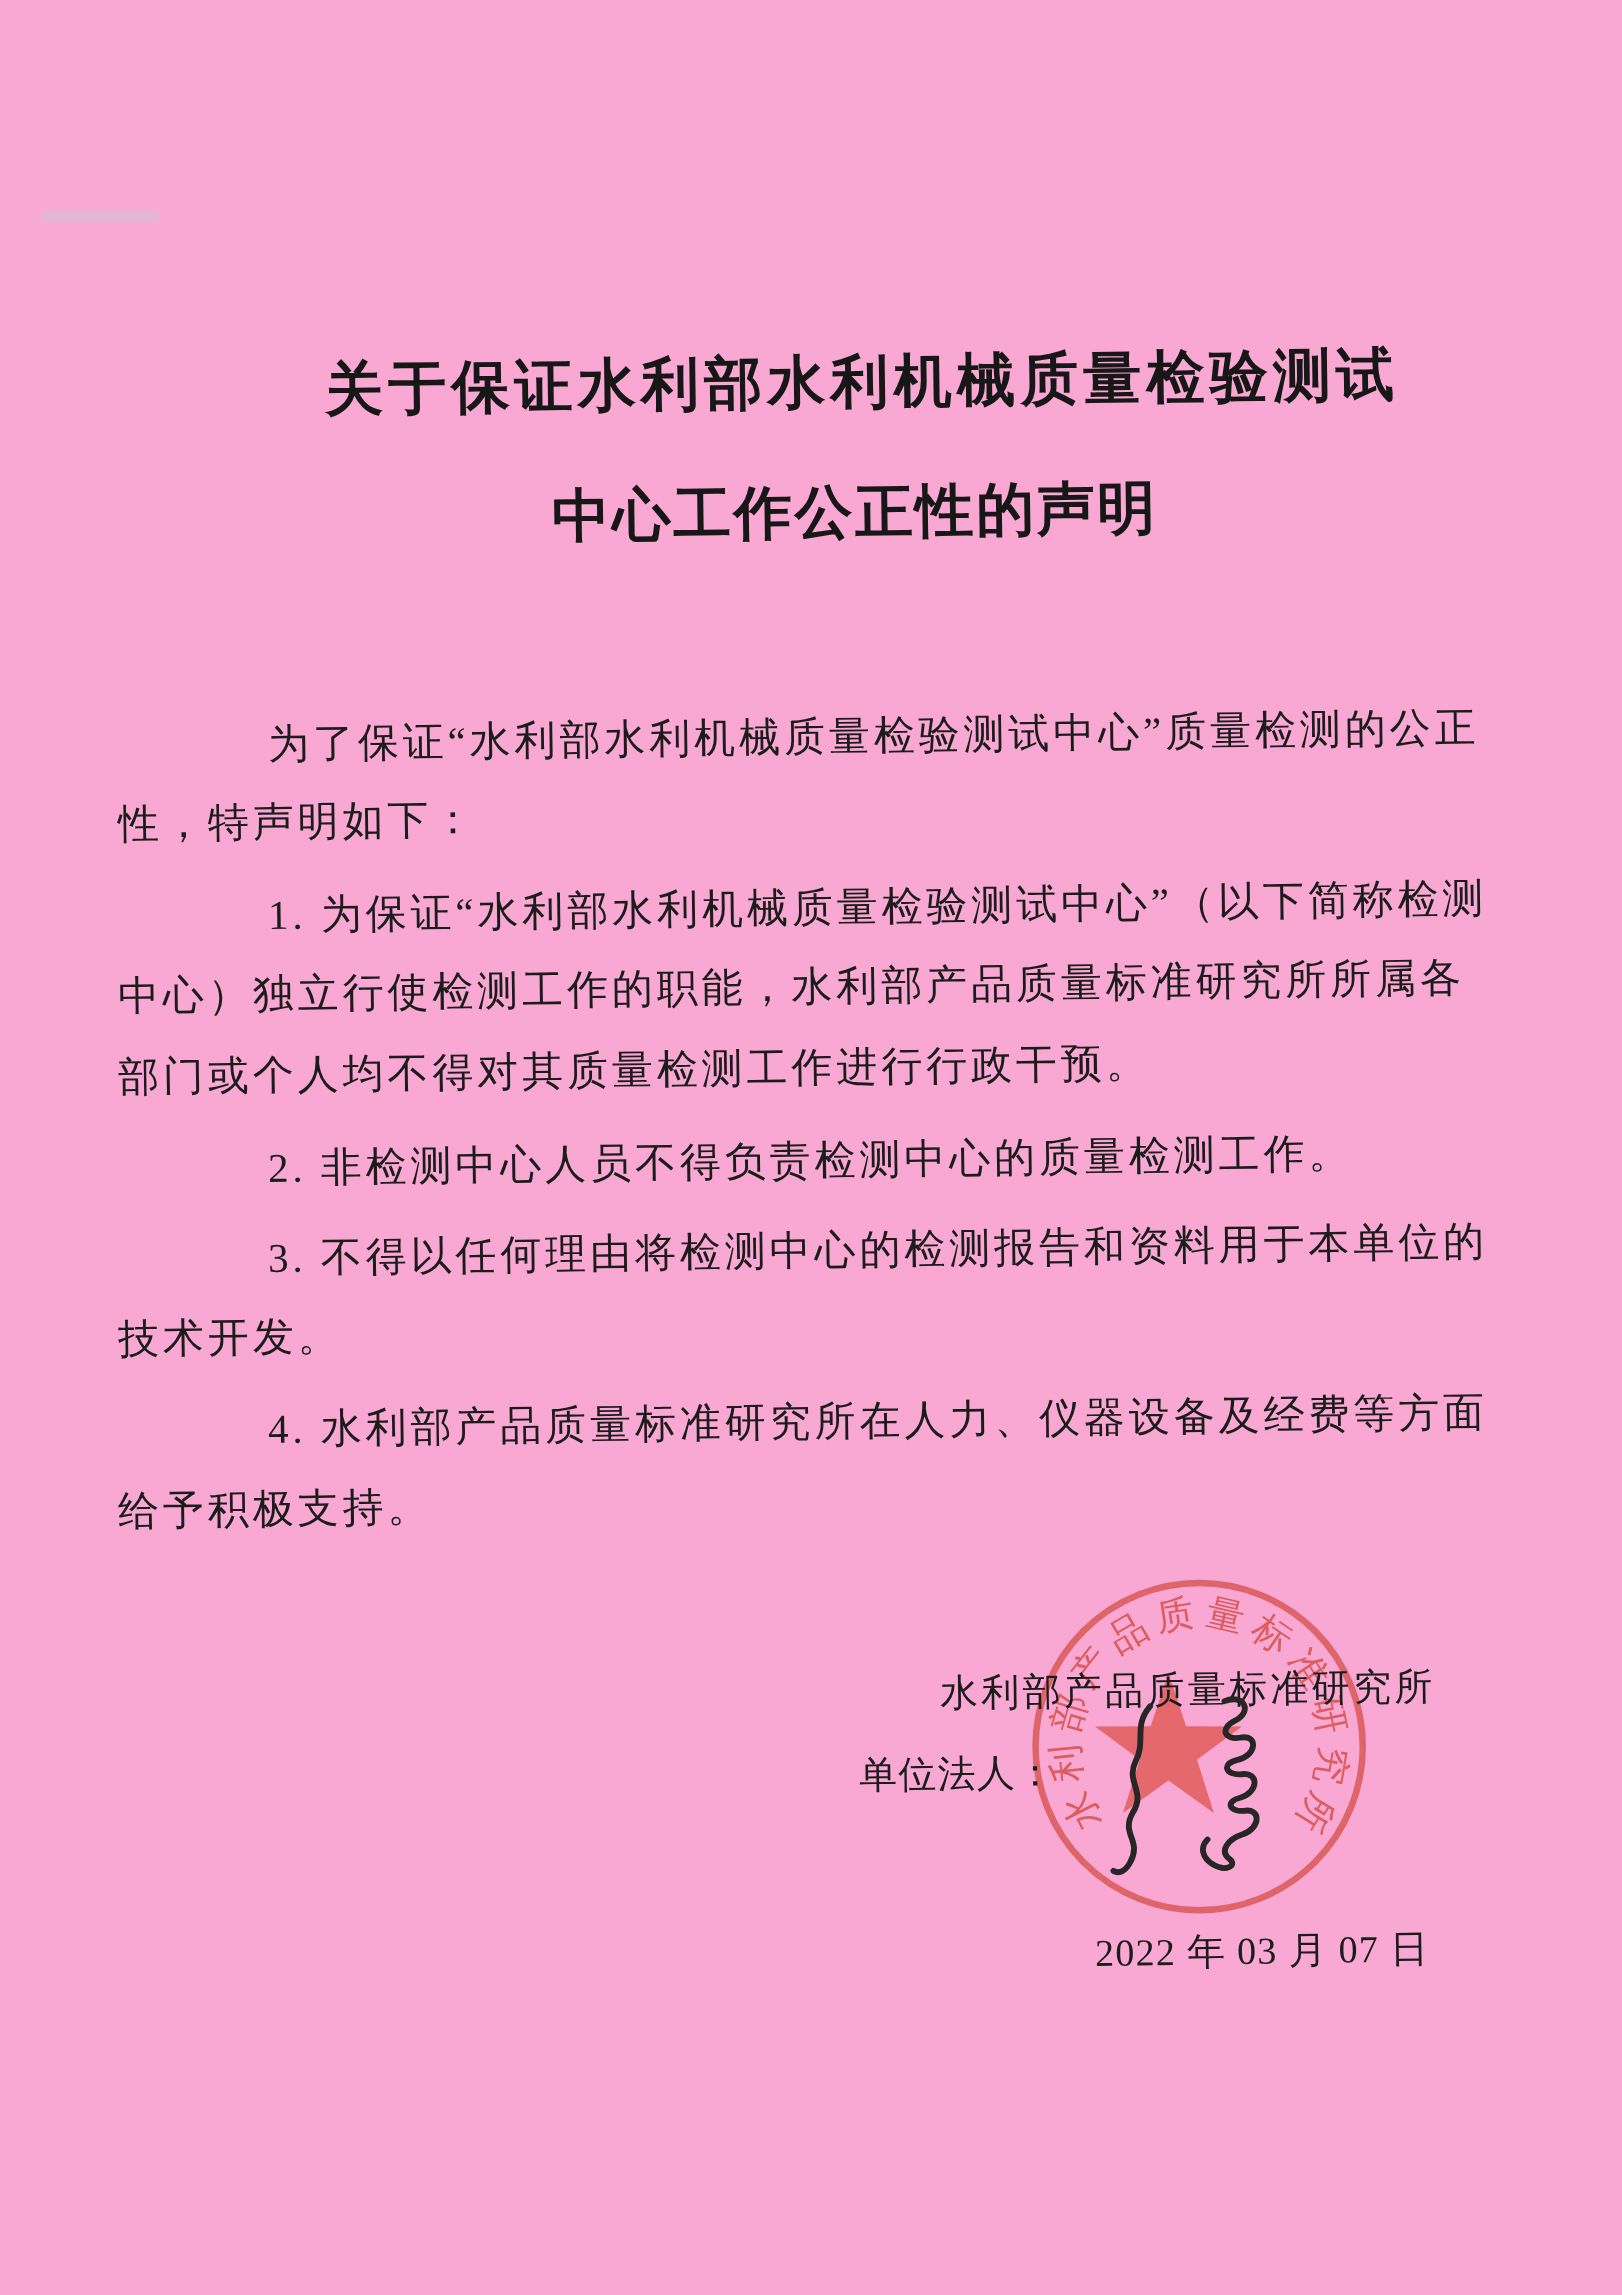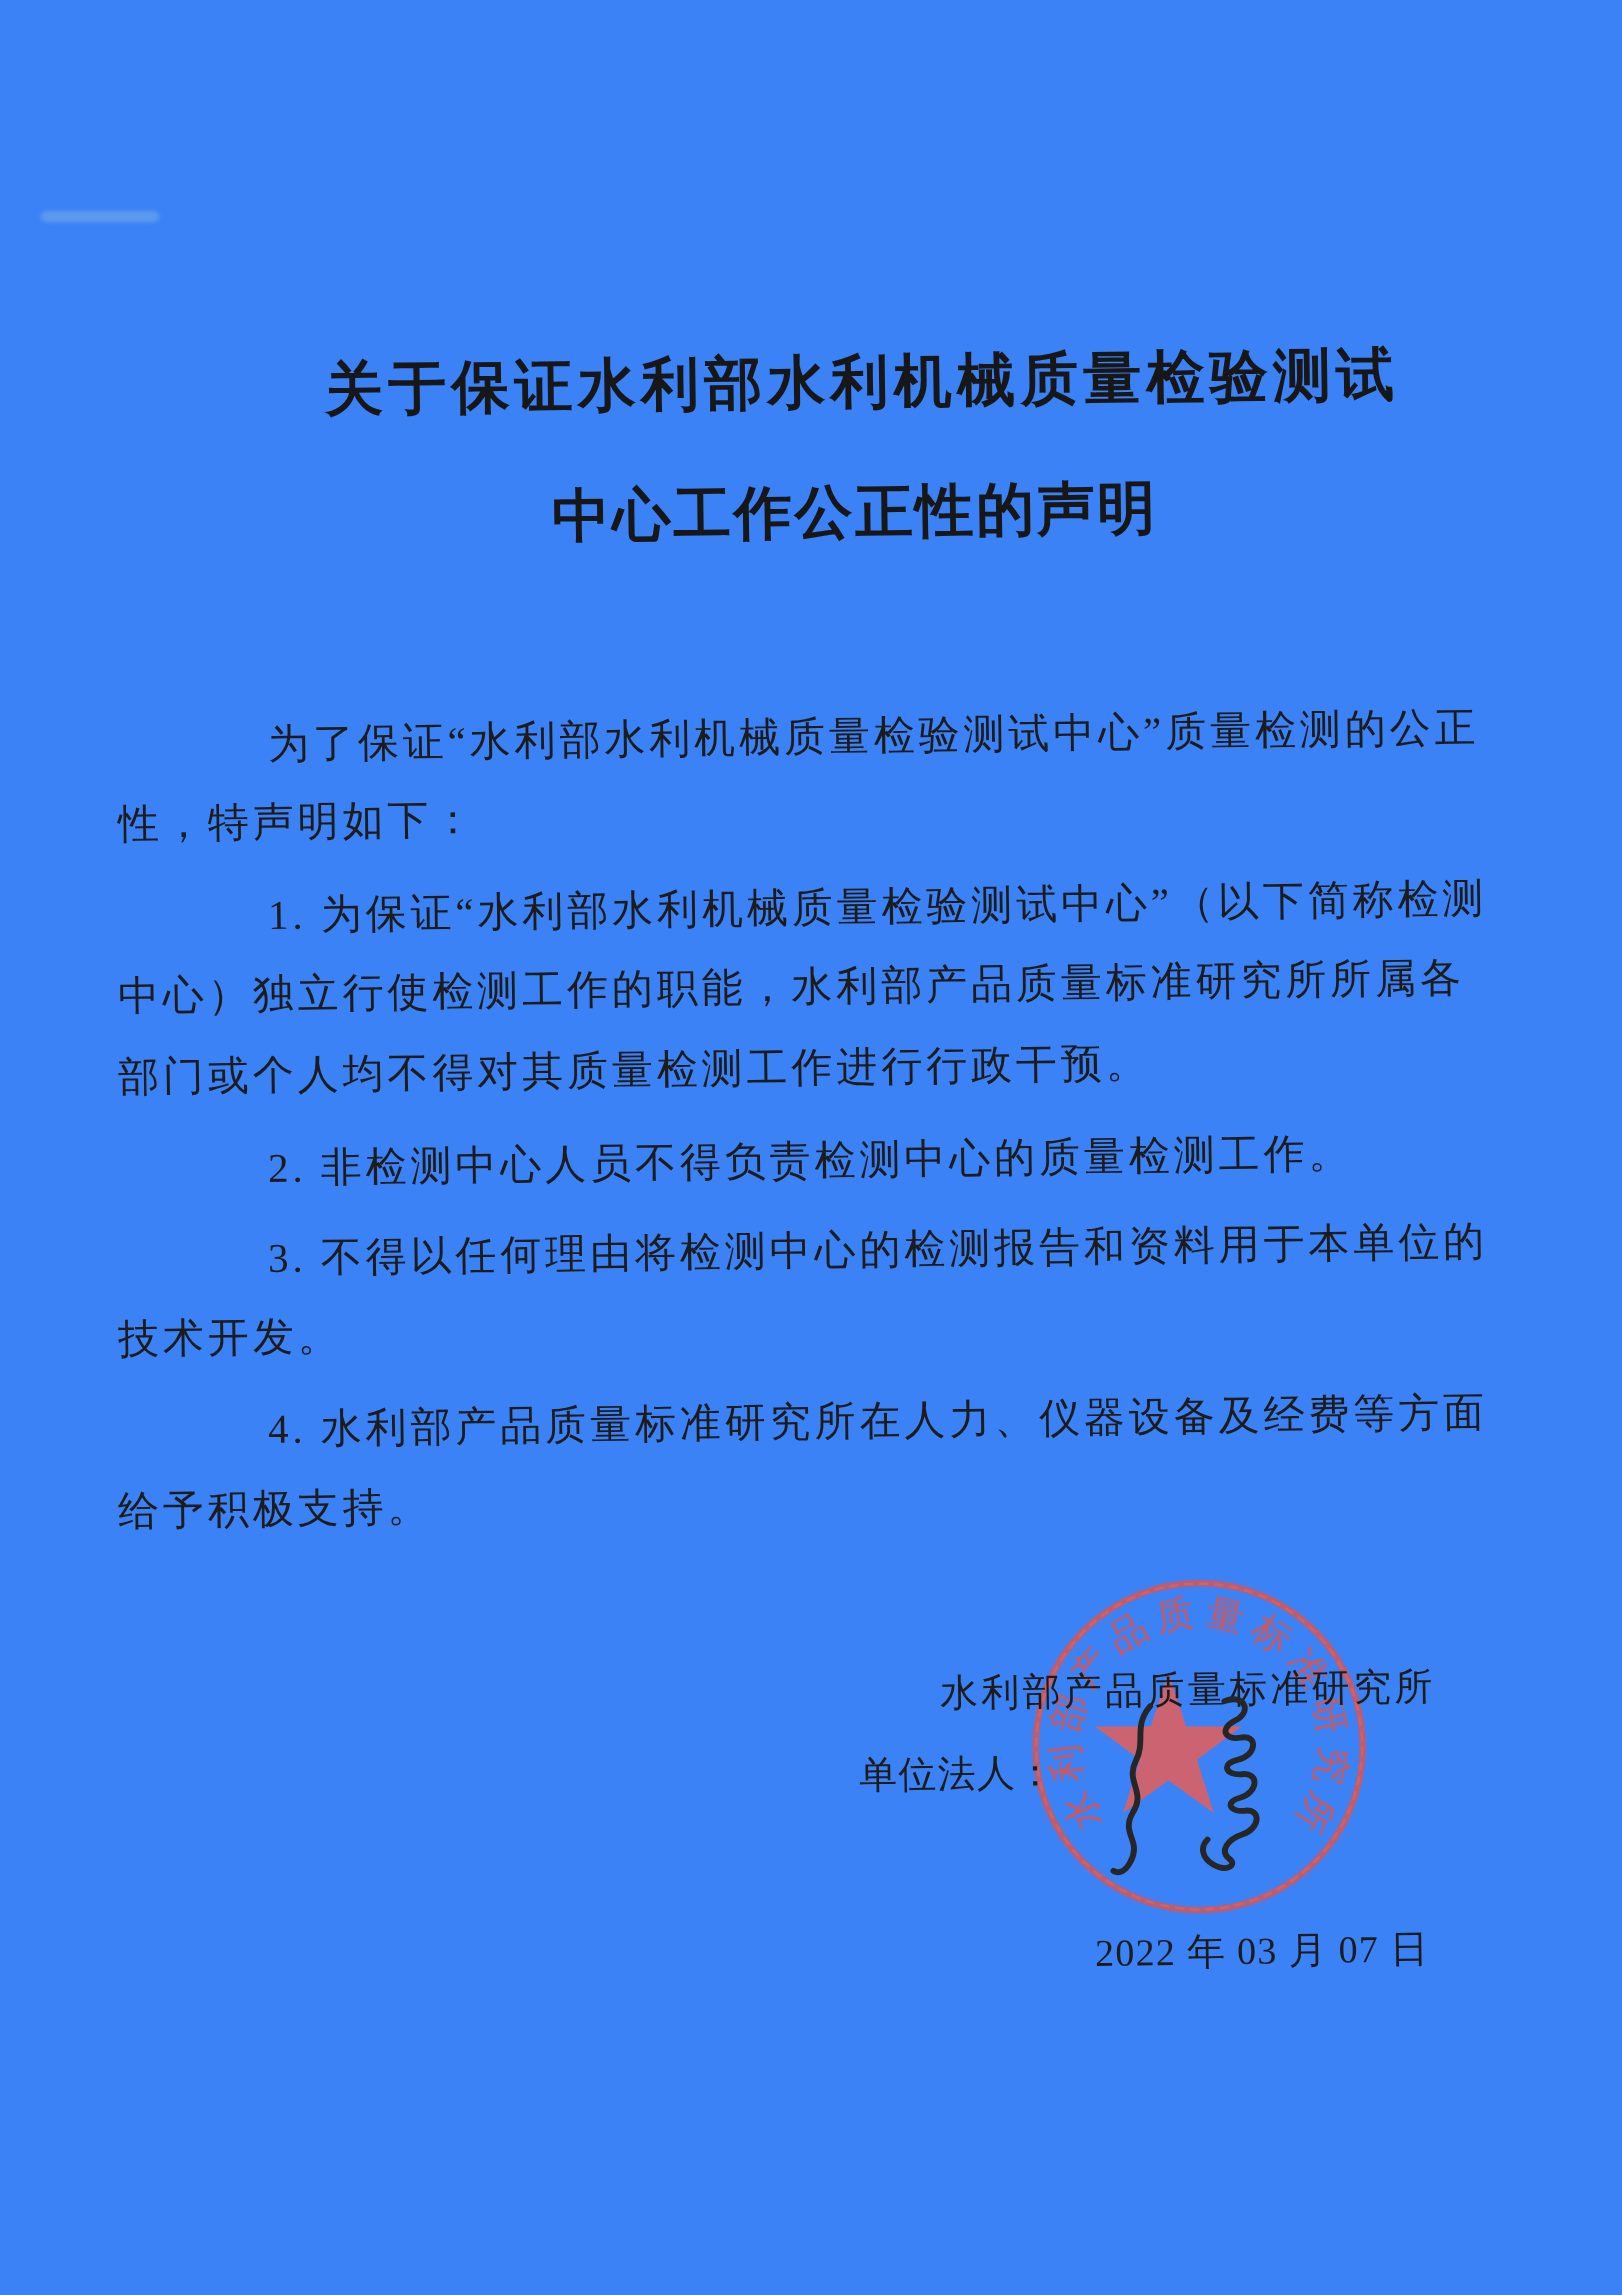--- a/index.html
+++ b/index.html
@@ -1,20 +1,20 @@
 <!DOCTYPE html>
 <html style="font-size:10.5px"><head>
 <meta charset="utf-8">
 <style>
   html,body { margin:0; padding:0; background:#e8e8e8; }
   .page {
     position:relative;
     width:1623px; height:2295px;
     margin:0 auto;
-    background:#3b82f6;
+    background:#f9a8d4;
     overflow:hidden;
     font-family:"Liberation Serif","DejaVu Serif",serif;
     color:#1c1c1c;
   }
   .line {
     position:absolute;
     white-space:nowrap;
     line-height:1;
     transform:rotate(-0.8deg);
     transform-origin:left center;

